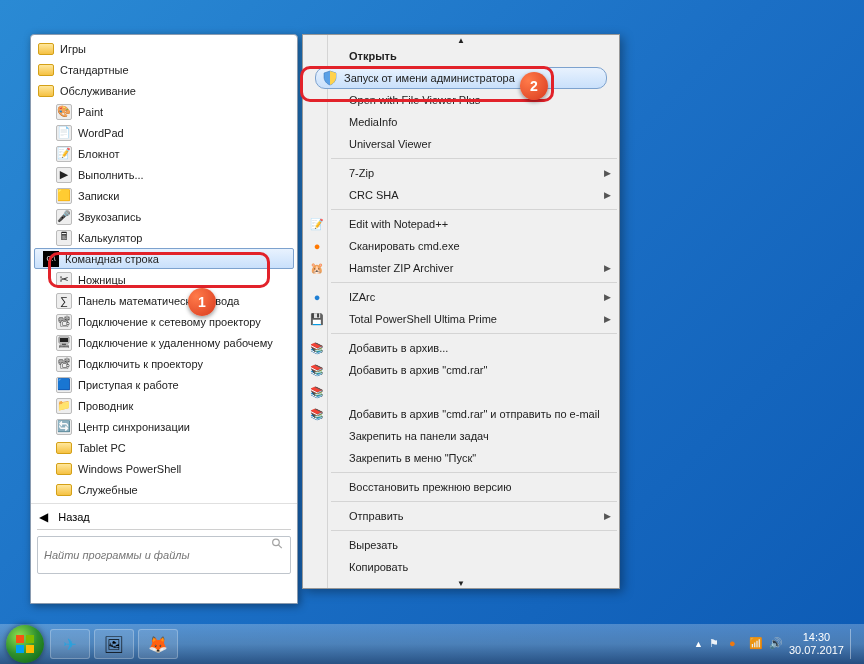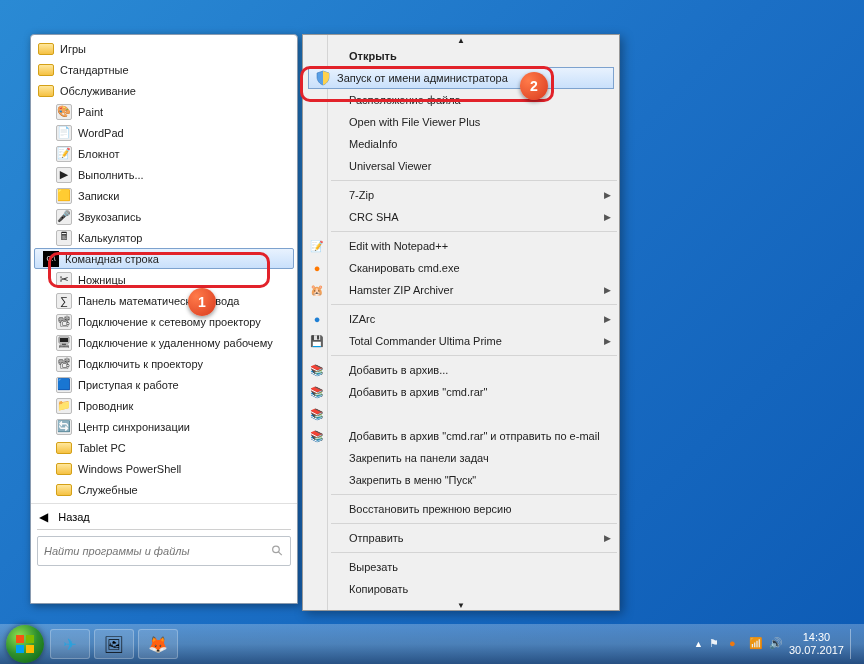--- a/index.html
+++ b/index.html
@@ -8,28 +8,28 @@
 .start-menu { position: absolute; left: 30px; top: 34px; width: 268px; height: 570px; background: #fff; border: 1px solid #8a9bb0; border-radius: 4px 4px 0 0; box-shadow: 2px 2px 8px rgba(0,0,0,.4); }
 .menu-list { height: 468px; overflow: hidden; padding: 3px; }
 .menu-item { display: flex; align-items: center; height: 21px; padding: 0 4px; font-size: 11px; color: #222; cursor: default; }
 .menu-item.folder-top { padding-left: 4px; }
 .menu-item.sub { padding-left: 22px; }
 .menu-item.highlighted { background: linear-gradient(to bottom,#e8f2fe,#c9e0fb); border: 1px solid #7da2ce; border-radius: 2px; height: 21px; padding-left: 8px; }
 .icon { width: 16px; height: 16px; margin-right: 6px; display: inline-flex; align-items: center; justify-content: center; font-size: 11px; flex-shrink: 0; }
 .icon.folder { background: linear-gradient(#ffe79c,#f5c142); border: 1px solid #d4a017; border-radius: 2px; width: 16px; height: 12px; }
 .icon.generic { background: #eee; border: 1px solid #bbb; border-radius: 2px; }
 .back-row { display: flex; align-items: center; height: 26px; padding: 0 8px; font-size: 11px; border-top: 1px solid #e0e0e0; }
-.search-box { margin: 6px; height: 30px; border: 1px solid #bfc5cc; border-radius: 2px; display: flex; align-items: center; padding: 0 6px; background: #fff; }
+.search-box { margin: 6px; height: 38px; border: 1px solid #bfc5cc; border-radius: 2px; display: flex; padding: 0 6px; background: #fff; }
 .search-box input { border: none; outline: none; width: 100%; font-size: 11px; font-style: italic; color: #888; }
 .search-icon { width: 14px; height: 14px; opacity: .6; }
 
 .context-menu { position: absolute; left: 302px; top: 34px; width: 318px; background: #f0f0f0; border: 1px solid #979797; box-shadow: 3px 3px 10px rgba(0,0,0,.35); font-size: 11px; color: #222; }
 .ctx-scroll { height: 10px; display: flex; align-items: center; justify-content: center; background: #f0f0f0; }
 .ctx-item { display: flex; align-items: center; height: 22px; padding: 0 8px 0 46px; position: relative; }
-.ctx-item.hover { background: linear-gradient(to bottom,#e8f2fe,#c9e0fb); border: 1px solid #7da2ce; border-radius: 0; margin: 0 5px; padding-left: 28px; }
+.ctx-item.hover { background: linear-gradient(to bottom,#e8f2fe,#c9e0fb); border: 1px solid #7da2ce; border-radius: 10px; margin: 0 12px; padding-left: 28px; }
 .ctx-icon { position: absolute; left: 6px; width: 16px; height: 16px; display: inline-flex; align-items: center; justify-content: center; font-size: 11px; }
 .ctx-sep { height: 1px; background: #d4d4d4; margin: 3px 2px 3px 28px; }
 .ctx-arrow { margin-left: auto; font-size: 9px; color: #555; }
 .ctx-iconcol { position: absolute; left: 24px; top: 0; bottom: 0; width: 1px; background: #d4d4d4; }
 
 .callout { position: absolute; border: 3px solid #e2222a; border-radius: 10px; pointer-events: none; }
 .badge { position: absolute; width: 28px; height: 28px; border-radius: 50%; background: radial-gradient(circle at 30% 30%, #ff7b4a, #d93a1e); color: #fff; font-weight: bold; display: flex; align-items: center; justify-content: center; font-size: 14px; box-shadow: 0 2px 4px rgba(0,0,0,.4); pointer-events: none; }
 
 .taskbar { position: absolute; left: 0; right: 0; bottom: 0; height: 40px; background: linear-gradient(to bottom, rgba(255,255,255,.25), rgba(120,150,180,.55), rgba(50,70,100,.65)); display: flex; align-items: center; padding: 0 6px; }
 .start-orb { width: 38px; height: 38px; border-radius: 50%; background: radial-gradient(circle at 35% 30%, #8fe04f, #2d8f2d 50%, #0d5f0d); margin-right: 6px; box-shadow: 0 0 6px rgba(0,0,0,.5); display:flex;align-items:center;justify-content:center; }
@@ -164,23 +164,20 @@
     <div class="ctx-item hover">
         <span class="ctx-icon">
           <svg viewBox="0 0 16 16" width="16" height="16">
             <path d="M8 1 14 3v4c0 4-3 7-6 8-3-1-6-4-6-8V3z" fill="#5aa0e6" stroke="#2d6db3" stroke-width=".5"></path>
             <path d="M8 1v14c3-1 6-4 6-8V3z" fill="#ffd24d"></path>
           </svg>
         </span>
         <span>Запуск от имени администратора</span>
       </div>
     <div class="ctx-item">
-        <span>Расположение файла</span>
-      </div>
-    <div class="ctx-item">
         <span>Open with File Viewer Plus</span>
       </div>
     <div class="ctx-item">
         <span>MediaInfo</span>
       </div>
     <div class="ctx-item">
         <span>Universal Viewer</span>
       </div>
     <div class="ctx-sep"></div>
     <div class="ctx-item">
@@ -206,21 +203,21 @@
         <span class="ctx-arrow">▶</span>
       </div>
     <div class="ctx-sep"></div>
     <div class="ctx-item">
         <span class="ctx-icon" style="color:#1e7fd4;">●</span>
         <span>IZArc</span>
         <span class="ctx-arrow">▶</span>
       </div>
     <div class="ctx-item">
         <span class="ctx-icon">💾</span>
-        <span>Total Commander Ultima Prime</span>
+        <span>Total PowerShell Ultima Prime</span>
         <span class="ctx-arrow">▶</span>
       </div>
     <div class="ctx-sep"></div>
     <div class="ctx-item">
         <span class="ctx-icon">📚</span>
         <span>Добавить в архив...</span>
       </div>
     <div class="ctx-item">
         <span class="ctx-icon">📚</span>
         <span>Добавить в архив "cmd.rar"</span>

